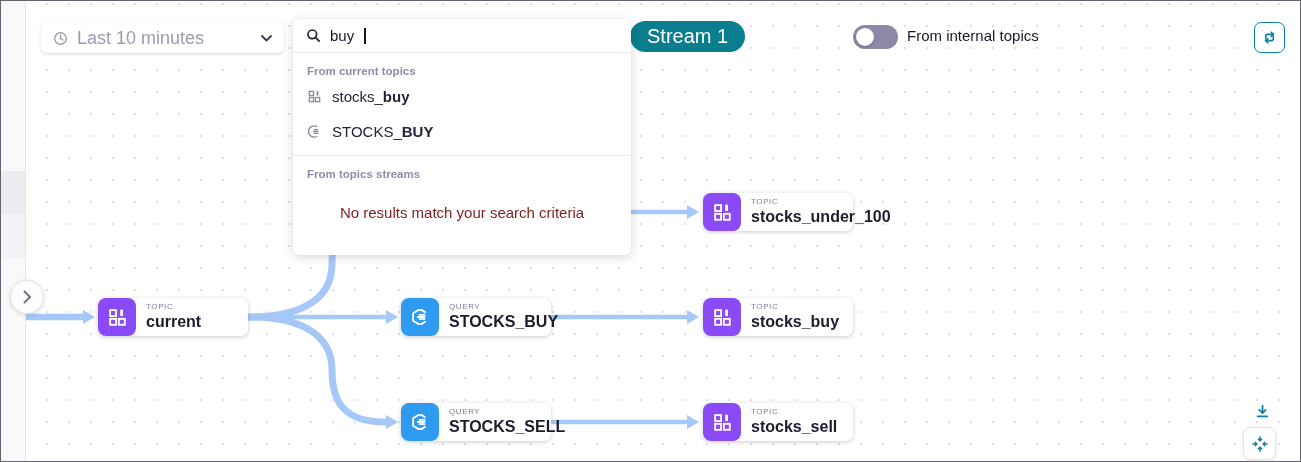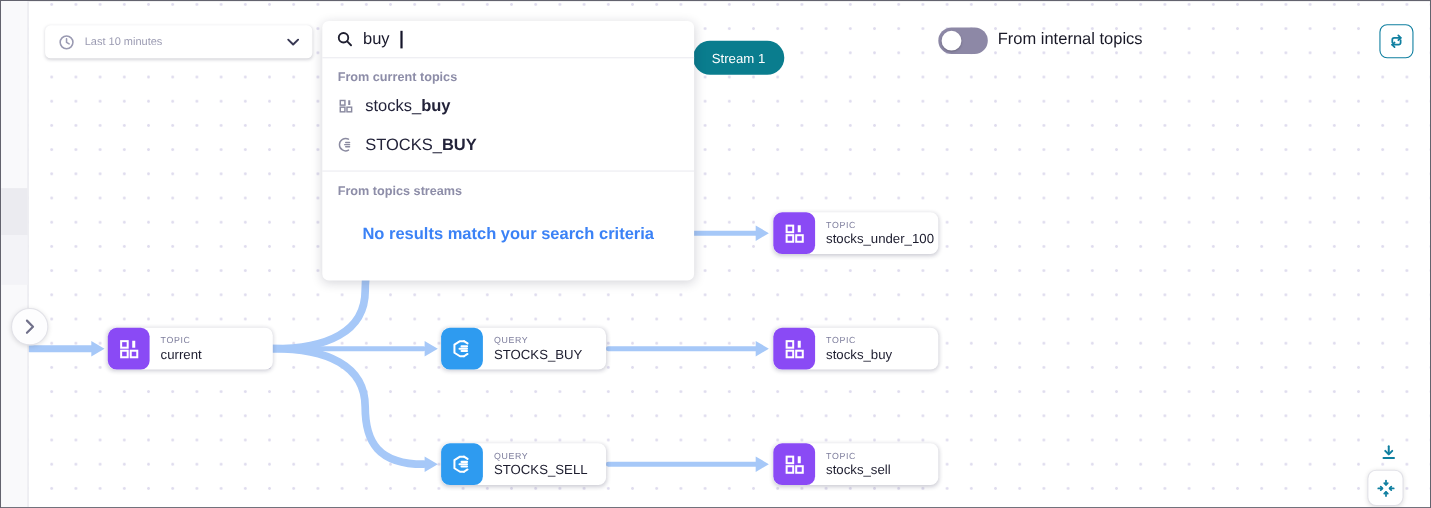--- a/index.html
+++ b/index.html
@@ -20,48 +20,48 @@
 
   
   .node { position:absolute; display:flex; align-items:center; width:150px; height:38px;
     background:#fff; border-radius:7px; box-shadow:0 1px 4px rgba(25,25,60,.22); z-index:3; cursor:pointer; }
   .node-icon { width:38px; height:38px; border-radius:8px; flex:0 0 38px;
     display:flex; align-items:center; justify-content:center; }
   .node-icon.topic { background:#8a4af5; }
   .node-icon.query { background:#2e9bf0; }
   .node-text { padding-left:10px; line-height:1.25; }
   .node-kind { font-size:8px; font-weight:400; letter-spacing:.6px; color:#7d7d9c; }
-  .node-name { font-size:12px; font-weight:400; color:#1c1c2e; }
+  .node-name { font-size:16px; font-weight:700; color:#1c1c2e; }
 
   
   .expand-btn { position:absolute; left:9px; top:279px; width:34px; height:34px; border-radius:50%;
     background:#fdfdfe; border:1px solid #e2e2e8; box-shadow:0 1px 5px rgba(0,0,0,.13);
     display:flex; align-items:center; justify-content:center; z-index:4; cursor:pointer; }
 
   
   .time-select { position:absolute; left:40px; top:22px; width:243px; height:30px; background:#fff;
     border-radius:5px; box-shadow:0 1px 3px rgba(20,20,50,.18); display:flex; align-items:center;
     padding:0 12px; gap:9px; z-index:5; cursor:pointer; }
-  .time-select .value { flex:1; font-size:10px; color:#9b9bb2; }
+  .time-select .value { flex:1; font-size:18px; color:#9b9bb2; }
 
   .search-panel { position:absolute; left:292px; top:18px; width:338px; height:236px; background:#fff;
     border-radius:6px; box-shadow:0 2px 10px rgba(20,20,50,.18); z-index:6; }
   .search-row { display:flex; align-items:center; height:34px; padding:0 13px; gap:9px; border-bottom:1px solid #ebebf1; }
   .search-text { font-size:15px; color:#17172a; }
   .caret { width:1.5px; height:16px; background:#15152a; margin-left:1px; animation:blink 1.1s step-end infinite; }
   @keyframes blink { 50% { opacity:0; } }
   .section-header { font-size:11.5px; font-weight:700; color:#8d8da8; padding:12px 14px 2px; }
   .result-item { display:flex; align-items:center; gap:10px; height:35px; padding:0 14px; cursor:pointer; }
   .result-text { font-size:15px; color:#23233a; }
   .result-text b { font-weight:700; }
   .panel-divider { border-top:1px solid #ebebf1; margin-top:6px; }
-  .no-results { text-align:center; margin-top:22px; font-size:15px; color:#3b82f6;font-weight:bold; }
-
-  .pill { position:absolute; top:36px; height:31px; border-radius:17px; display:flex; align-items:center;
-    font-size:12px; z-index:5; cursor:pointer; }
+  .no-results { text-align:center; margin-top:22px; font-size:15px; color:#7f1d1d; }
+
+  .pill { position:absolute; top:20px; height:31px; border-radius:17px; display:flex; align-items:center;
+    font-size:20px; z-index:5; cursor:pointer; }
   .pill.stream { left:629px; padding:0 17px; background:#0a7d8e; color:#fff; border:none; }
   .pill.ghost { left:714px; padding:0 16px; background:#fff; color:#2c2c40; border:1px solid #dcdce4;
     box-shadow:0 1px 2px rgba(0,0,0,.08); }
 
   .toggle { position:absolute; left:852px; top:24px; width:45px; height:24px; border-radius:12px;
     background:#8d88a6; z-index:5; cursor:pointer; }
   .knob { position:absolute; left:3px; top:3px; width:18px; height:18px; border-radius:50%;
     background:#fff; box-shadow:0 1px 2px rgba(0,0,0,.25); }
   .toggle-label { position:absolute; left:906px; top:26px; font-size:15px; color:#191927; z-index:5; }
 

